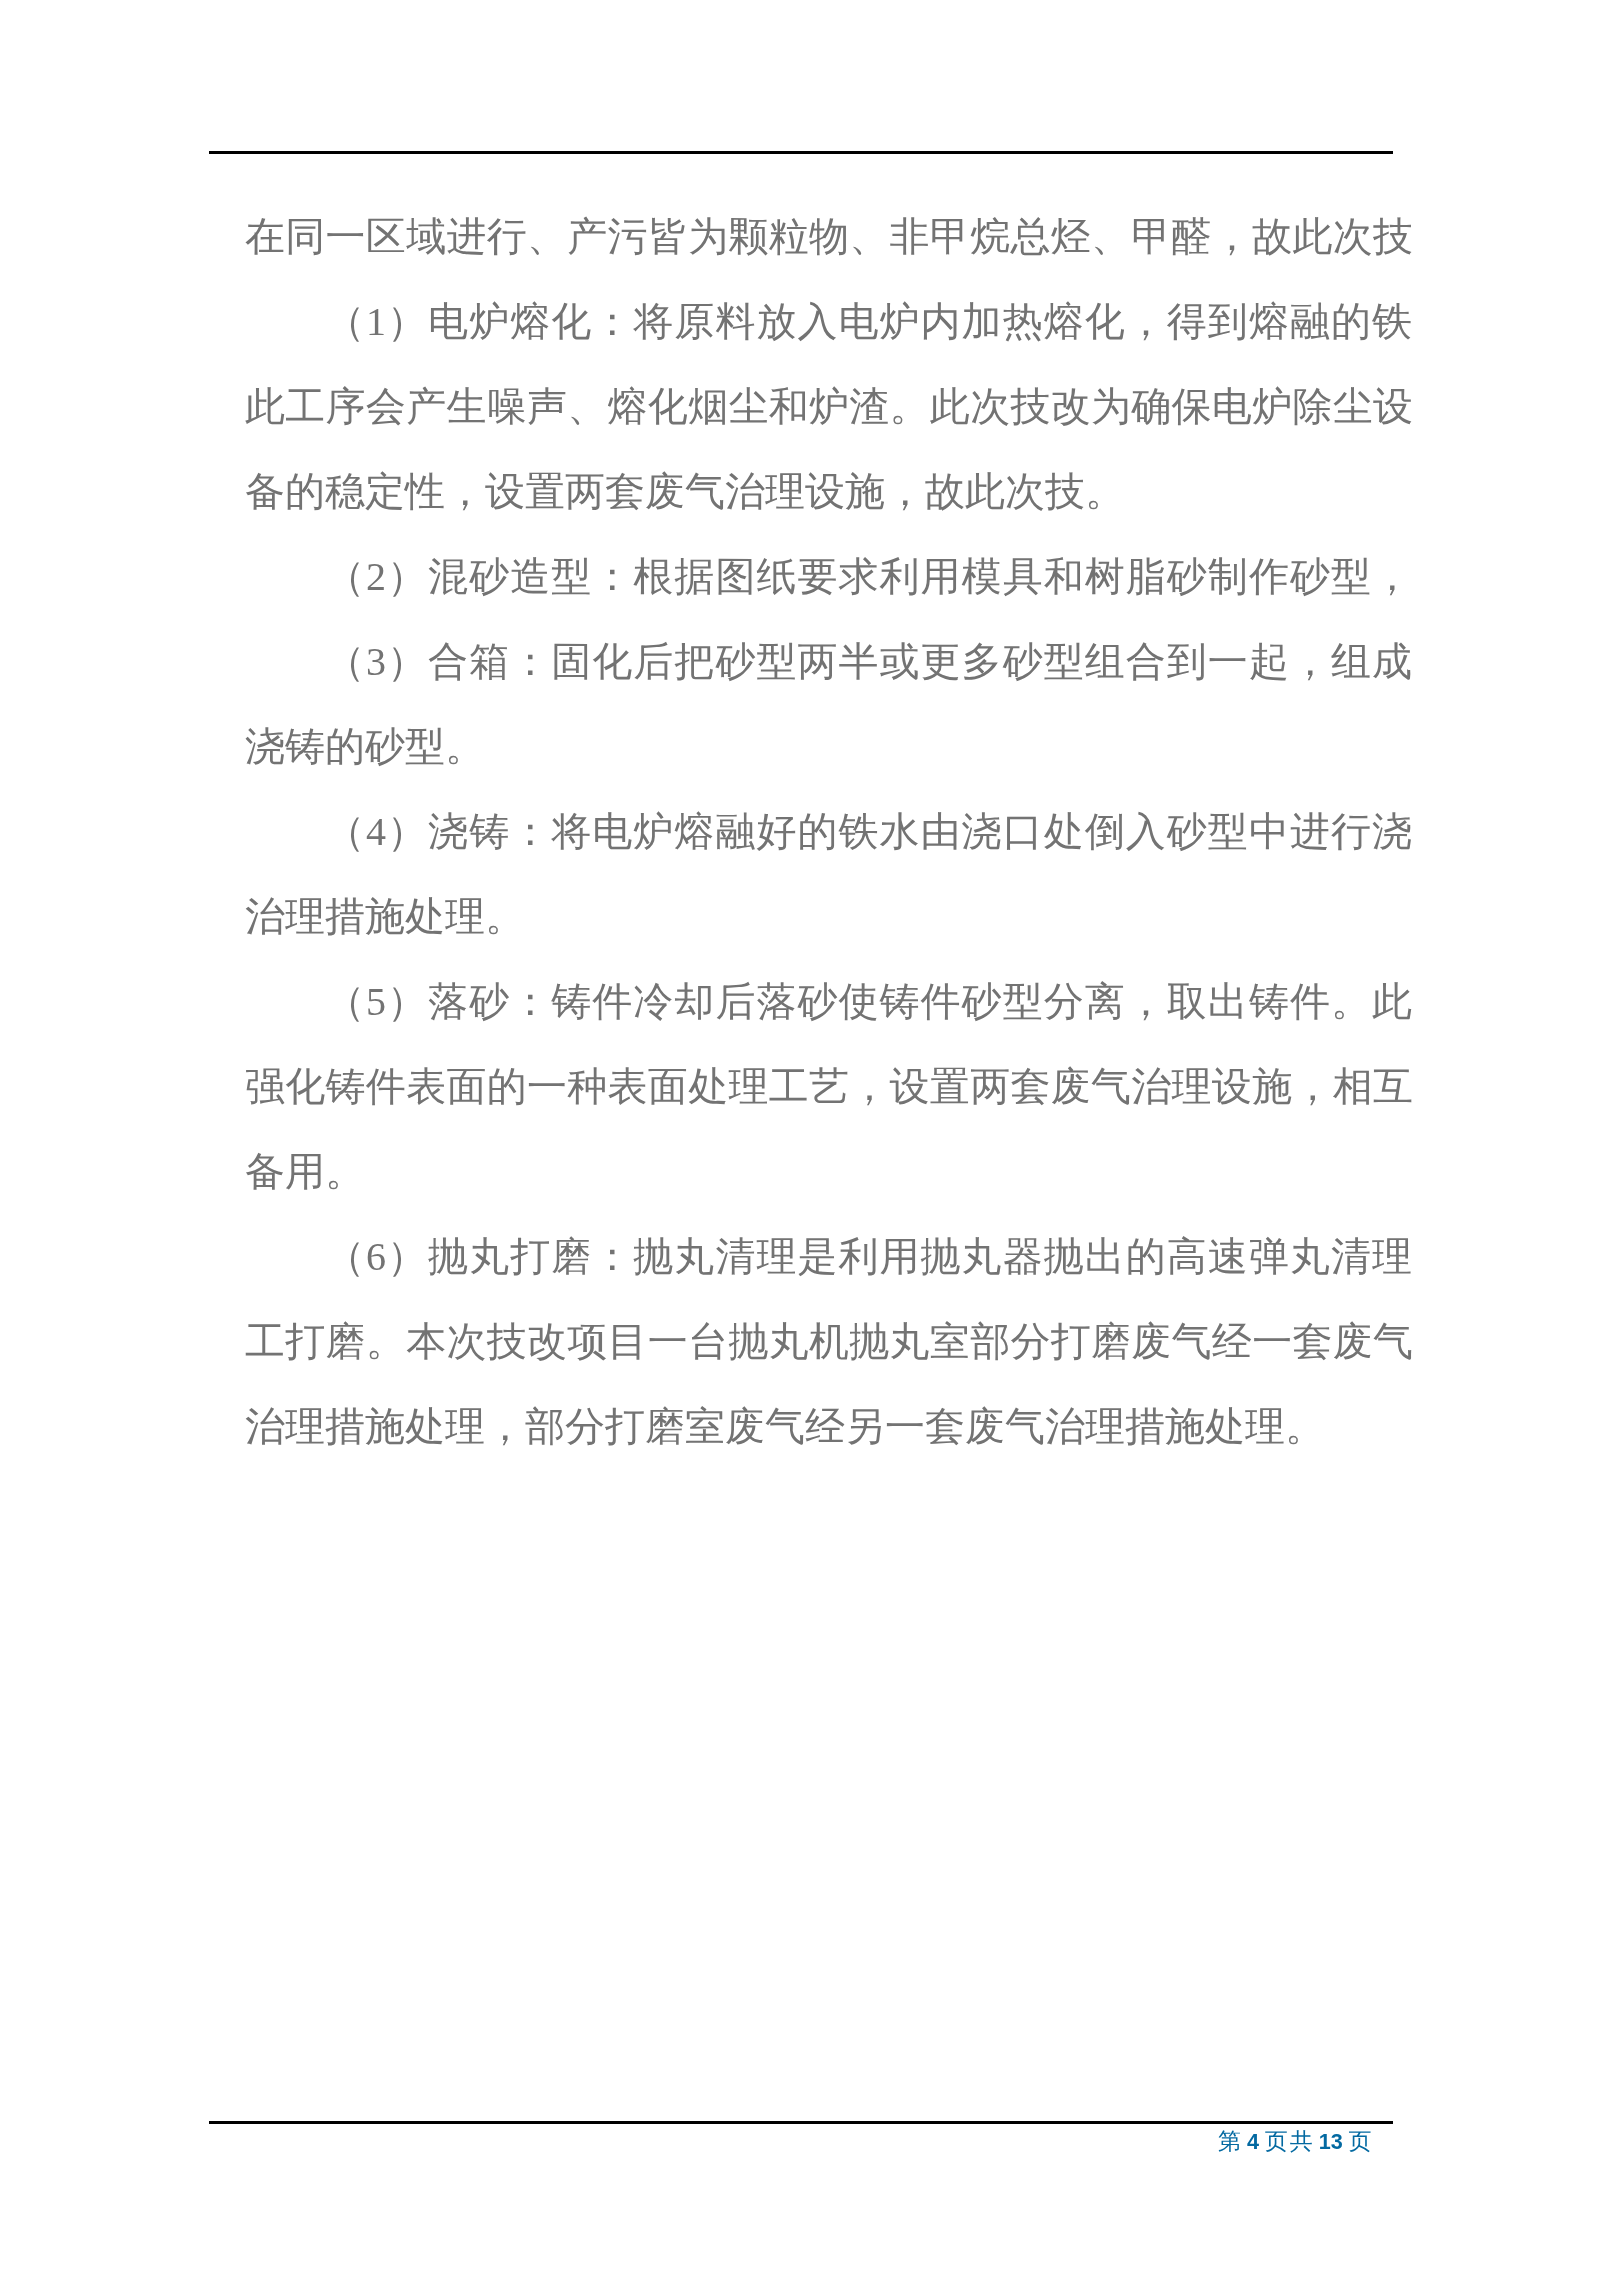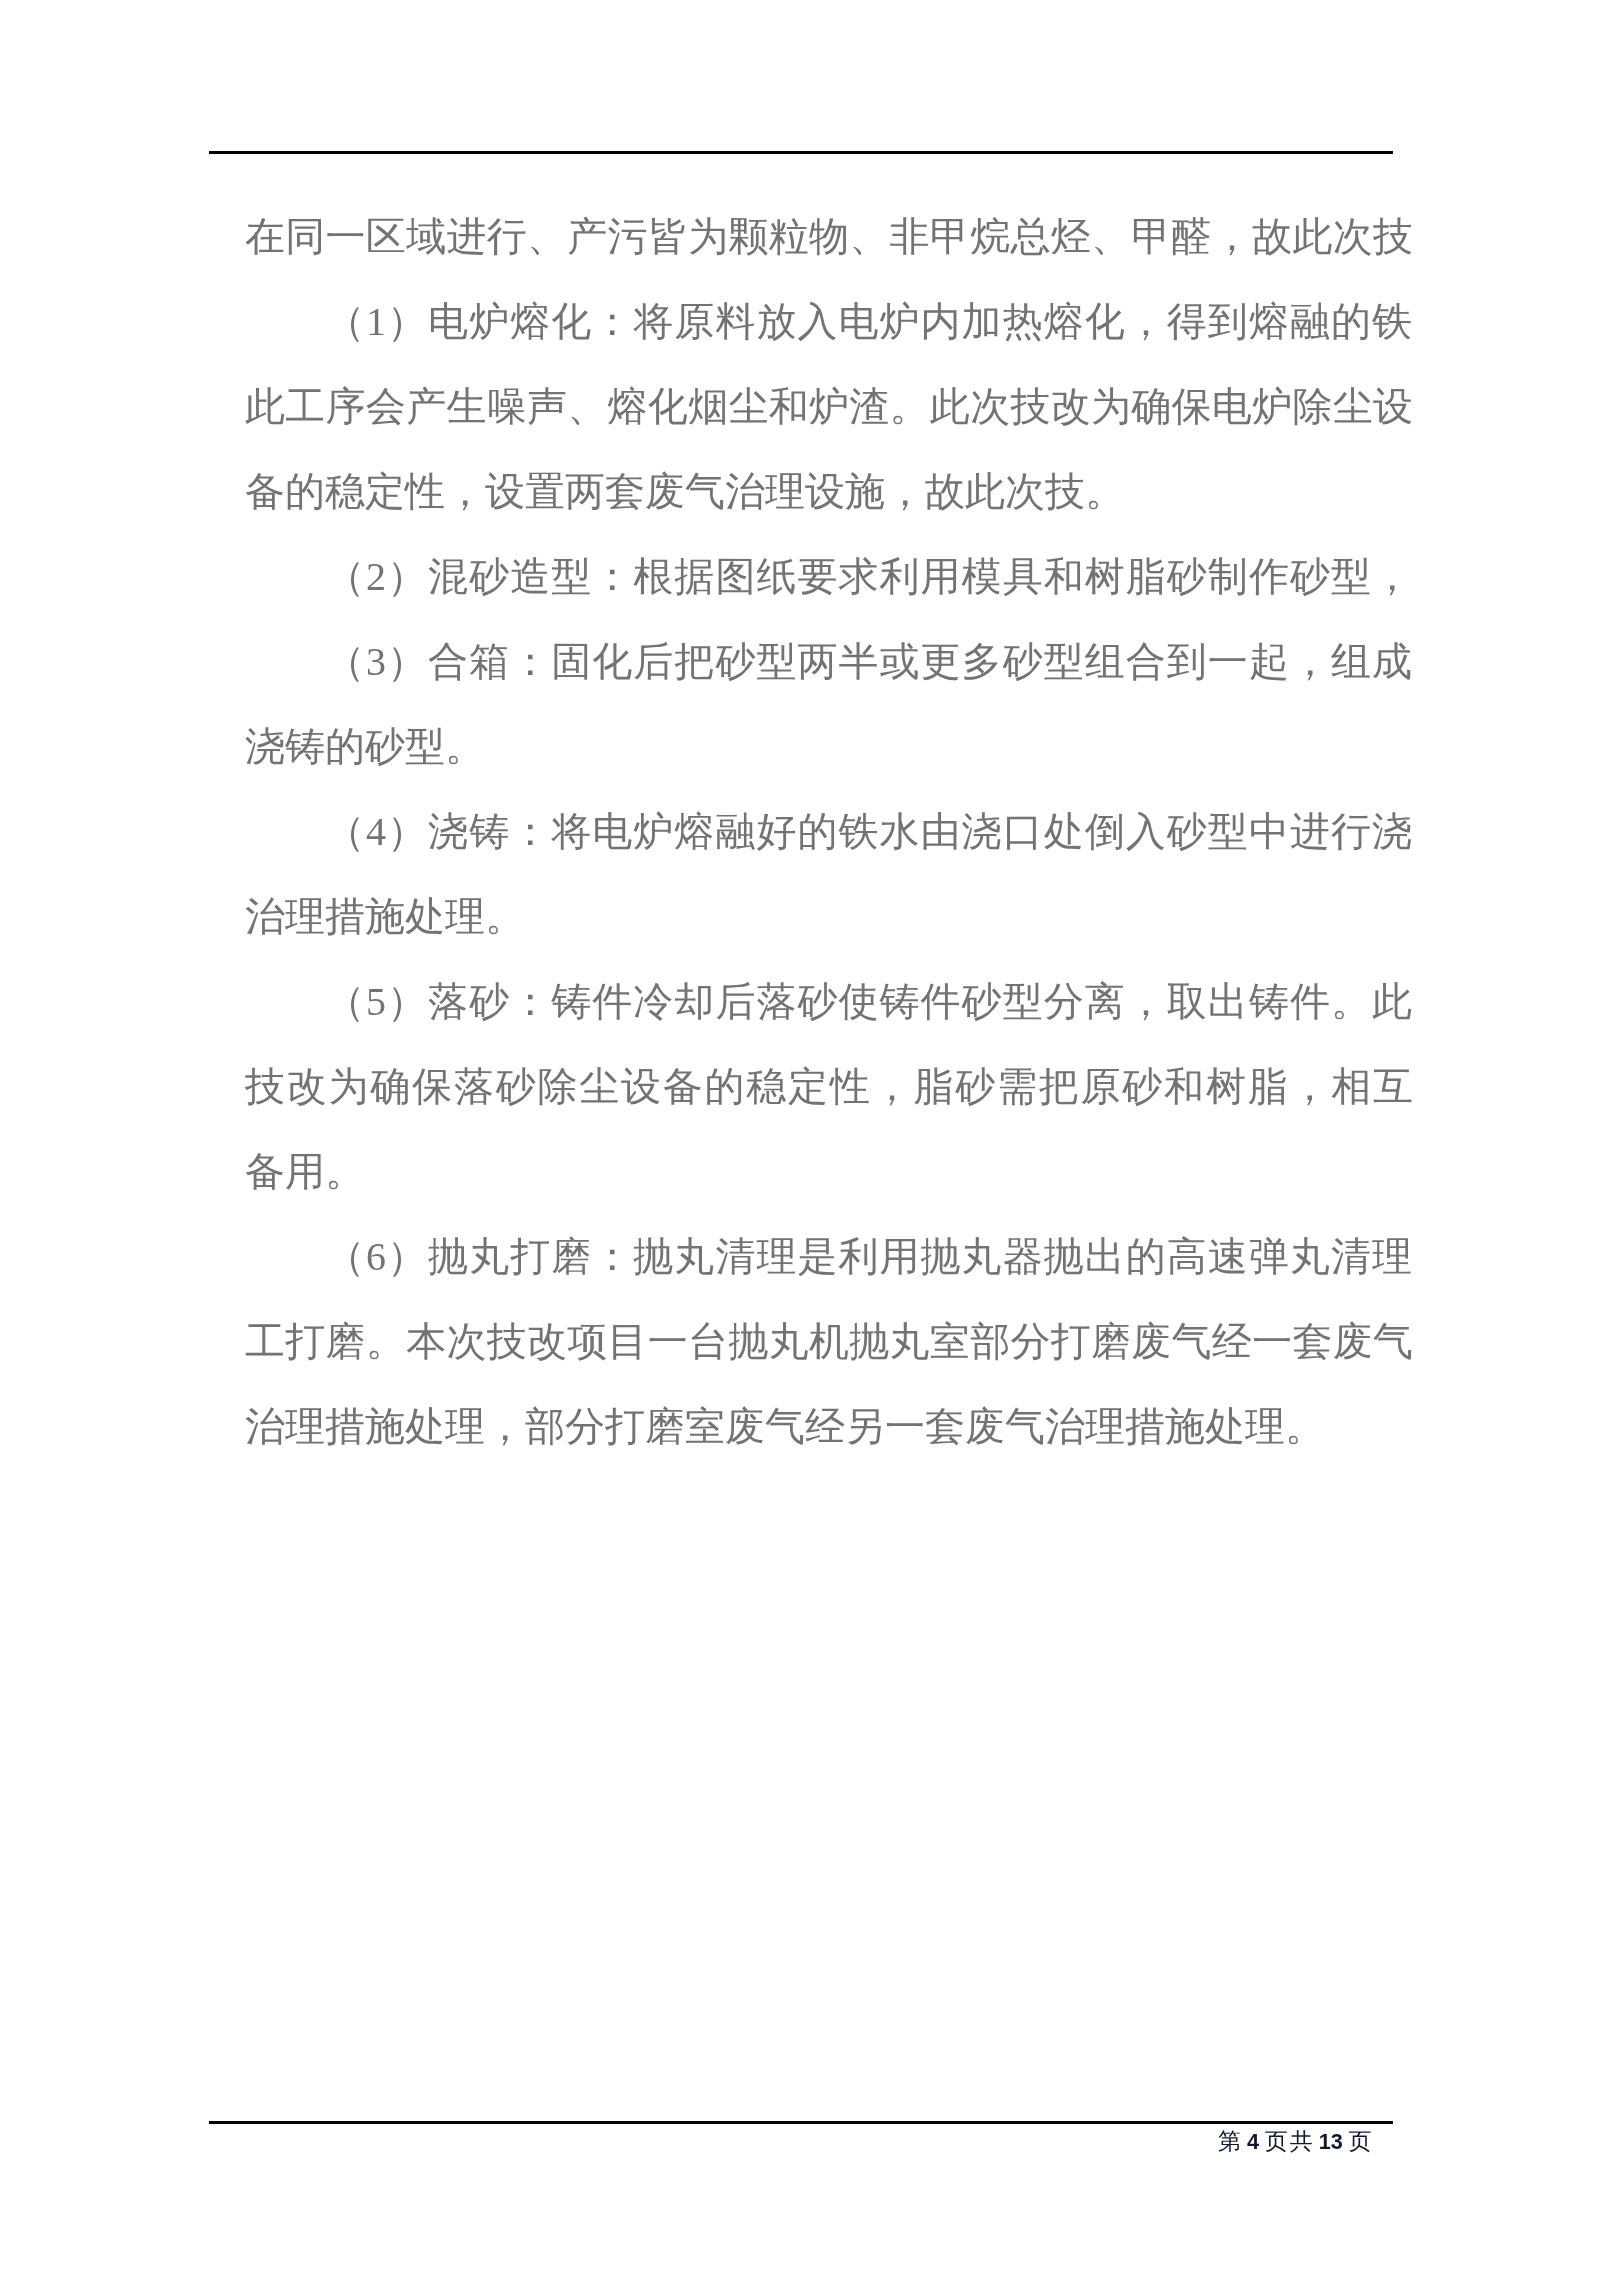--- a/index.html
+++ b/index.html
@@ -46,21 +46,21 @@
   
   .line.indent { padding-left: 80px; }
   .line.indent.fill { width: 1087px; }
 
   .footer {
     position: absolute;
     left: 1217px; top: 2128px;
     font-size: 23px;
     line-height: 27.5px;
     white-space: nowrap;
-    color: #0f172a;
+    color: #0369a1;
   }
   .footer .num {
     font-family: "Liberation Sans", "DejaVu Sans", sans-serif;
     font-weight: bold;
     font-size: 21.6px;
     margin: 0 4.9px;
   }
   .footer .zh { margin: 0 1px; }
 </style>
 </head>
@@ -74,21 +74,21 @@
     <div class="line fill">在同一区域进行、产污皆为颗粒物、非甲烷总烃、甲醛，故此次技</div>
     <div class="line indent fill">（1）电炉熔化：将原料放入电炉内加热熔化，得到熔融的铁水。</div>
     <div class="line fill">此工序会产生噪声、熔化烟尘和炉渣。此次技改为确保电炉除尘设</div>
     <div class="line">备的稳定性，设置两套废气治理设施，故此次技。</div>
     <div class="line indent fill">（2）混砂造型：根据图纸要求利用模具和树脂砂制作砂型，树</div>
     <div class="line indent fill">（3）合箱：固化后把砂型两半或更多砂型组合到一起，组成可</div>
     <div class="line">浇铸的砂型。</div>
     <div class="line indent fill">（4）浇铸：将电炉熔融好的铁水由浇口处倒入砂型中进行浇铸，</div>
     <div class="line">治理措施处理。</div>
     <div class="line indent fill">（5）落砂：铸件冷却后落砂使铸件砂型分离，取出铸件。此次</div>
-    <div class="line fill">技改为确保落砂除尘设备的稳定性，脂砂需把原砂和树脂，相互</div>
+    <div class="line fill">强化铸件表面的一种表面处理工艺，设置两套废气治理设施，相互</div>
     <div class="line">备用。</div>
     <div class="line indent fill">（6）抛丸打磨：抛丸清理是利用抛丸器抛出的高速弹丸清理或</div>
     <div class="line fill">工打磨。本次技改项目一台抛丸机抛丸室部分打磨废气经一套废气</div>
     <div class="line">治理措施处理，部分打磨室废气经另一套废气治理措施处理。</div>
   </div>
 
   <div class="rule rule-bottom"></div>
 
   <div class="footer">
     <span class="zh">第</span><span class="num">4</span><span class="zh">页</span><span class="zh">共</span><span class="num">13</span><span class="zh">页</span>

